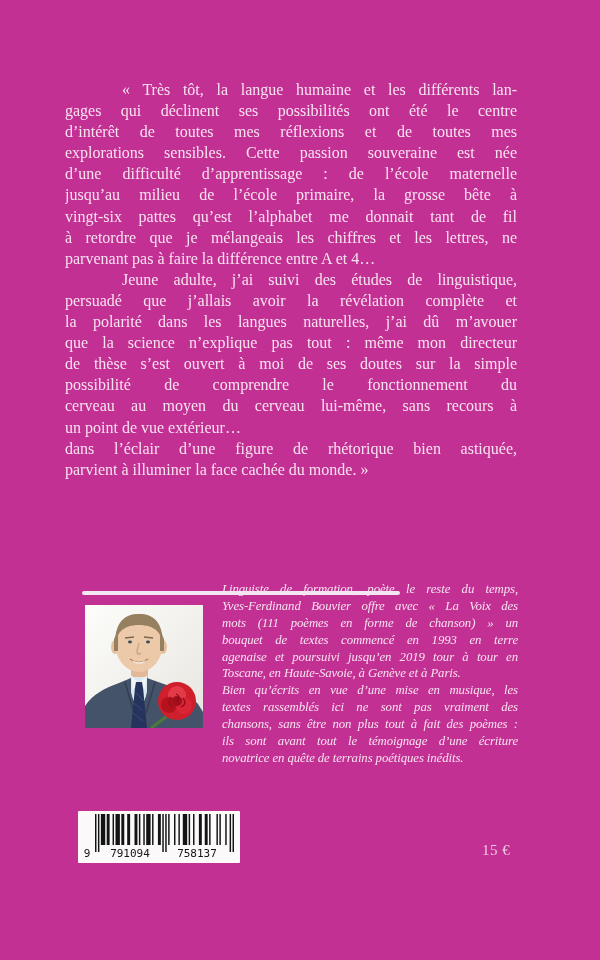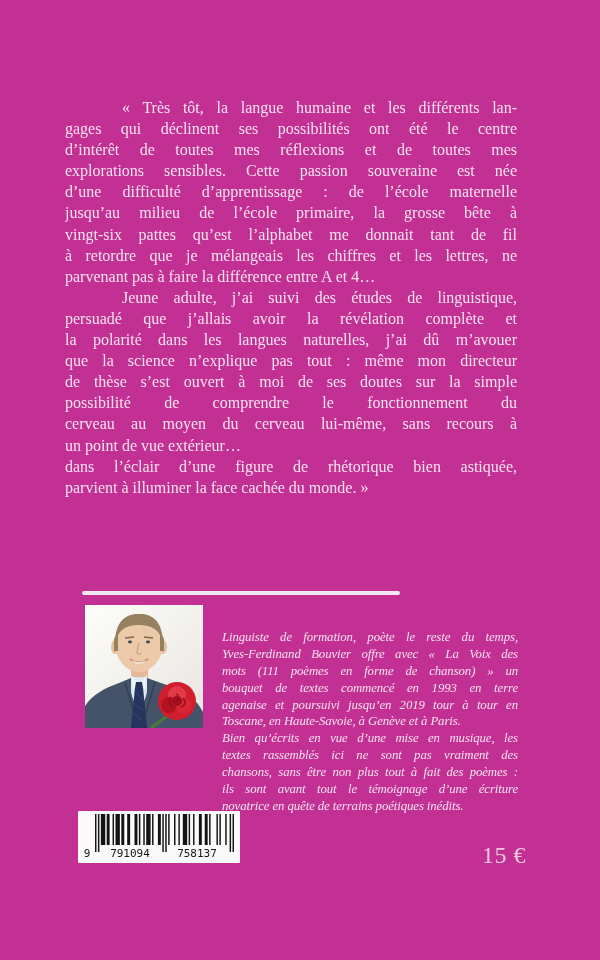--- a/index.html
+++ b/index.html
@@ -2,42 +2,42 @@
 <html><head>
 <meta charset="utf-8">
 <style>
   html,body{margin:0;padding:0;background:#777;}
   .cover{
     position:relative;width:600px;height:960px;overflow:hidden;
     background:var(--bg,#c33093);
     font-family:"Liberation Serif","DejaVu Serif",serif;
   }
   
-  .quote{position:absolute;left:65px;top:97px;width:452px;color:var(--quote,#f8e2f0);}
+  .quote{position:absolute;left:65px;top:79px;width:452px;color:var(--quote,#f8e2f0);}
   .quote .jline{font-size:16px;height:21.1px;line-height:21.1px;}
   .jline{text-align:justify;text-align-last:justify;overflow:hidden;white-space:normal;}
   .jline.jlast{text-align-last:left;font-family:Liberation Serif, serif;}
   .quote .jline.jindent{text-indent:57px;}
   
   .divider{position:absolute;left:82px;top:591px;width:318px;height:4px;border-radius:2px;background:var(--divider,#f3e7f1);}
   
   .photo{position:absolute;left:85px;top:605px;width:118px;height:123px;overflow:hidden;background:#f6f4f0;}
   .photo svg{display:block;width:118px;height:123px;}
   
-  .bio{position:absolute;left:222px;top:629px;width:296px;color:var(--quote,#f8e2f0);font-style:italic;}
+  .bio{position:absolute;left:222px;top:581px;width:296px;color:var(--quote,#f8e2f0);font-style:italic;}
   .bio .jline{font-size:12.8px;height:16.9px;line-height:16.9px;letter-spacing:-0.1px;}
   
   .barcode{position:absolute;left:78px;top:811px;width:162px;height:52px;background:var(--bcbg,#fbf9f9);border-radius:1px;}
   .barcode svg{position:absolute;left:17px;top:3px;width:139px;height:38px;}
   .bc-digit{position:absolute;bottom:3px;color:#141414;font-family:"DejaVu Sans Mono","Liberation Mono",monospace;font-size:11px;line-height:12px;text-align:center;}
   .bc-prefix{left:2px;width:14px;}
   .bc-g1{left:30px;width:44px;}
   .bc-g2{left:97px;width:44px;}
   
-  .price{position:absolute;left:482px;top:842px;color:var(--price,#edc9df);font-size:24px;letter-spacing:.5px;}
+  .price{position:absolute;left:482px;top:842px;color:var(--price,#edc9df);font-size:15px;letter-spacing:.5px;}
 </style>
 </head>
 <body>
 
 <div class="cover" style="--bg: #c33093; --quote: #f8e2f0; --divider: #f3e7f1; --bcbg: #fbf9f9; --price: #edc9df;">
 
   <div class="quote">
       <div class="jline jindent">« Très tôt, la langue humaine et les différents lan-</div>
       <div class="jline">gages qui déclinent ses possibilités ont été le centre</div>
       <div class="jline">d’intérêt de toutes mes réflexions et de toutes mes</div>

